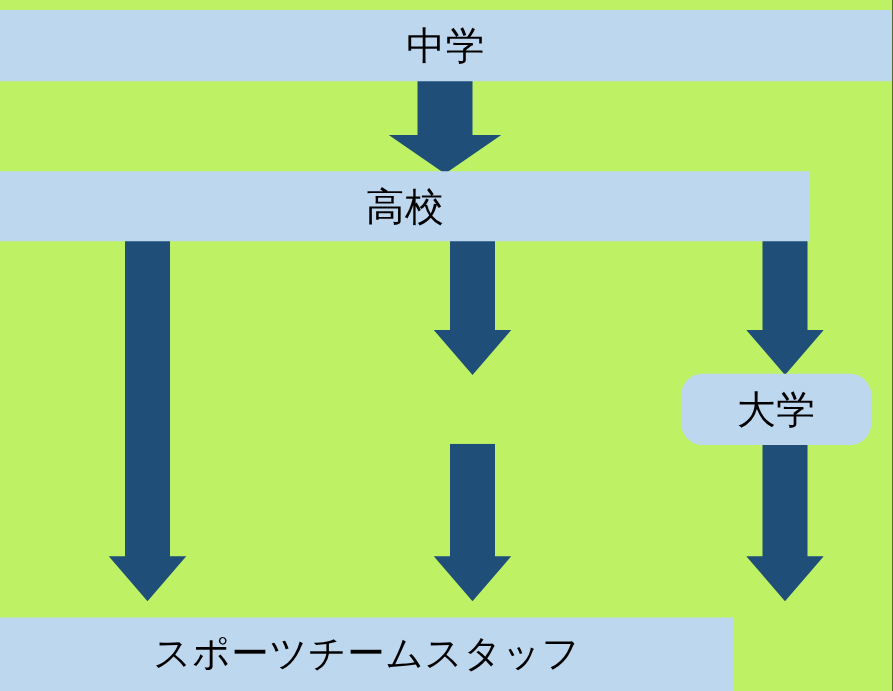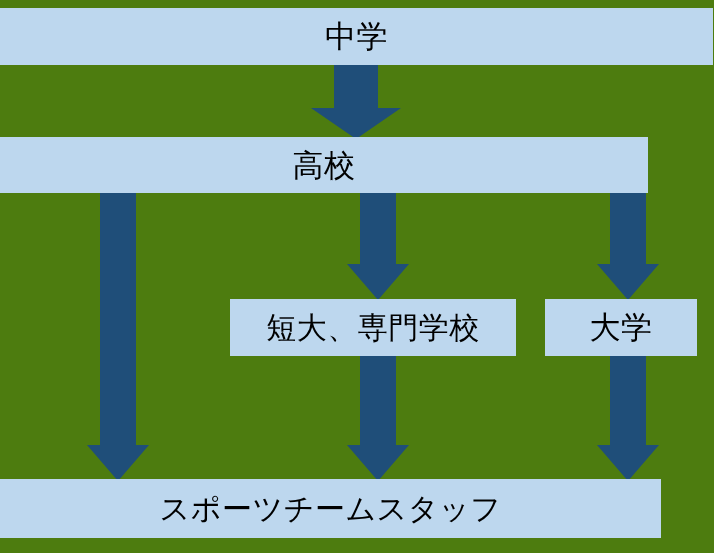--- a/index.html
+++ b/index.html
@@ -4,21 +4,21 @@
 <style>
   html, body {
     margin: 0;
     padding: 0;
     background: #000000;
   }
   #diagram-root {
     position: relative;
     width: 714px;
     height: 553px;
-    background: #4d7c0f;
+    background: #bef264;
     overflow: hidden;
     font-family: "Liberation Sans", "DejaVu Sans", sans-serif;
   }
   .node-box {
     position: absolute;
     background: #bdd7ee;
     color: #000000;
     display: flex;
     align-items: center;
     justify-content: center;
@@ -40,22 +40,22 @@
     position: absolute;
     z-index: 2;
   }
   .arrow svg {
     display: block;
   }
   
   #node-junior-high { left: 0px;   top: 8px;   width: 713px; height: 57px; }
   #node-high-school { left: 0px;   top: 137px; width: 648px; height: 56px; }
   #node-junior-college { left: 230px; top: 299px; width: 286px; height: 57px; }
-  #node-university  { left: 545px; top: 299px; width: 152px; height: 57px; }
-  #node-sports-staff{ left: 0px;   top: 479px; width: 661px; height: 59px; }
+  #node-university  { left: 545px; top: 299px; width: 152px; height: 57px; border-radius: 17px; }
+  #node-sports-staff{ left: 0px;   top: 494px; width: 587px; height: 59px; }
 
   
   #arrow-junior-high-to-high-school { left: 311px; top: 64px;  width: 90px;  height: 75px; }
   #arrow-high-school-to-sports-staff{ left: 87px;  top: 192px; width: 62px;  height: 289px; }
   #arrow-high-school-to-junior-college { left: 347px; top: 192px; width: 62px; height: 108px; }
   #arrow-junior-college-to-sports-staff { left: 347px; top: 355px; width: 62px; height: 126px; }
   #arrow-high-school-to-university { left: 597px; top: 192px; width: 62px; height: 108px; }
   #arrow-university-to-sports-staff { left: 597px; top: 355px; width: 62px; height: 126px; }
 </style>
 </head>
@@ -100,23 +100,20 @@
   </div>
 
   <div class="node-box" id="node-junior-high">
     <span class="node-label">中学</span>
   </div>
 
   <div class="node-box" id="node-high-school">
     <span class="node-label">高校</span>
   </div>
 
-  <div class="node-box" id="node-junior-college">
-    <span class="node-label small">短大、専門学校</span>
-  </div>
 
   <div class="node-box" id="node-university">
     <span class="node-label">大学</span>
   </div>
 
   <div class="node-box" id="node-sports-staff">
     <span class="node-label small">スポーツチームスタッフ</span>
   </div>
 
 </div>

